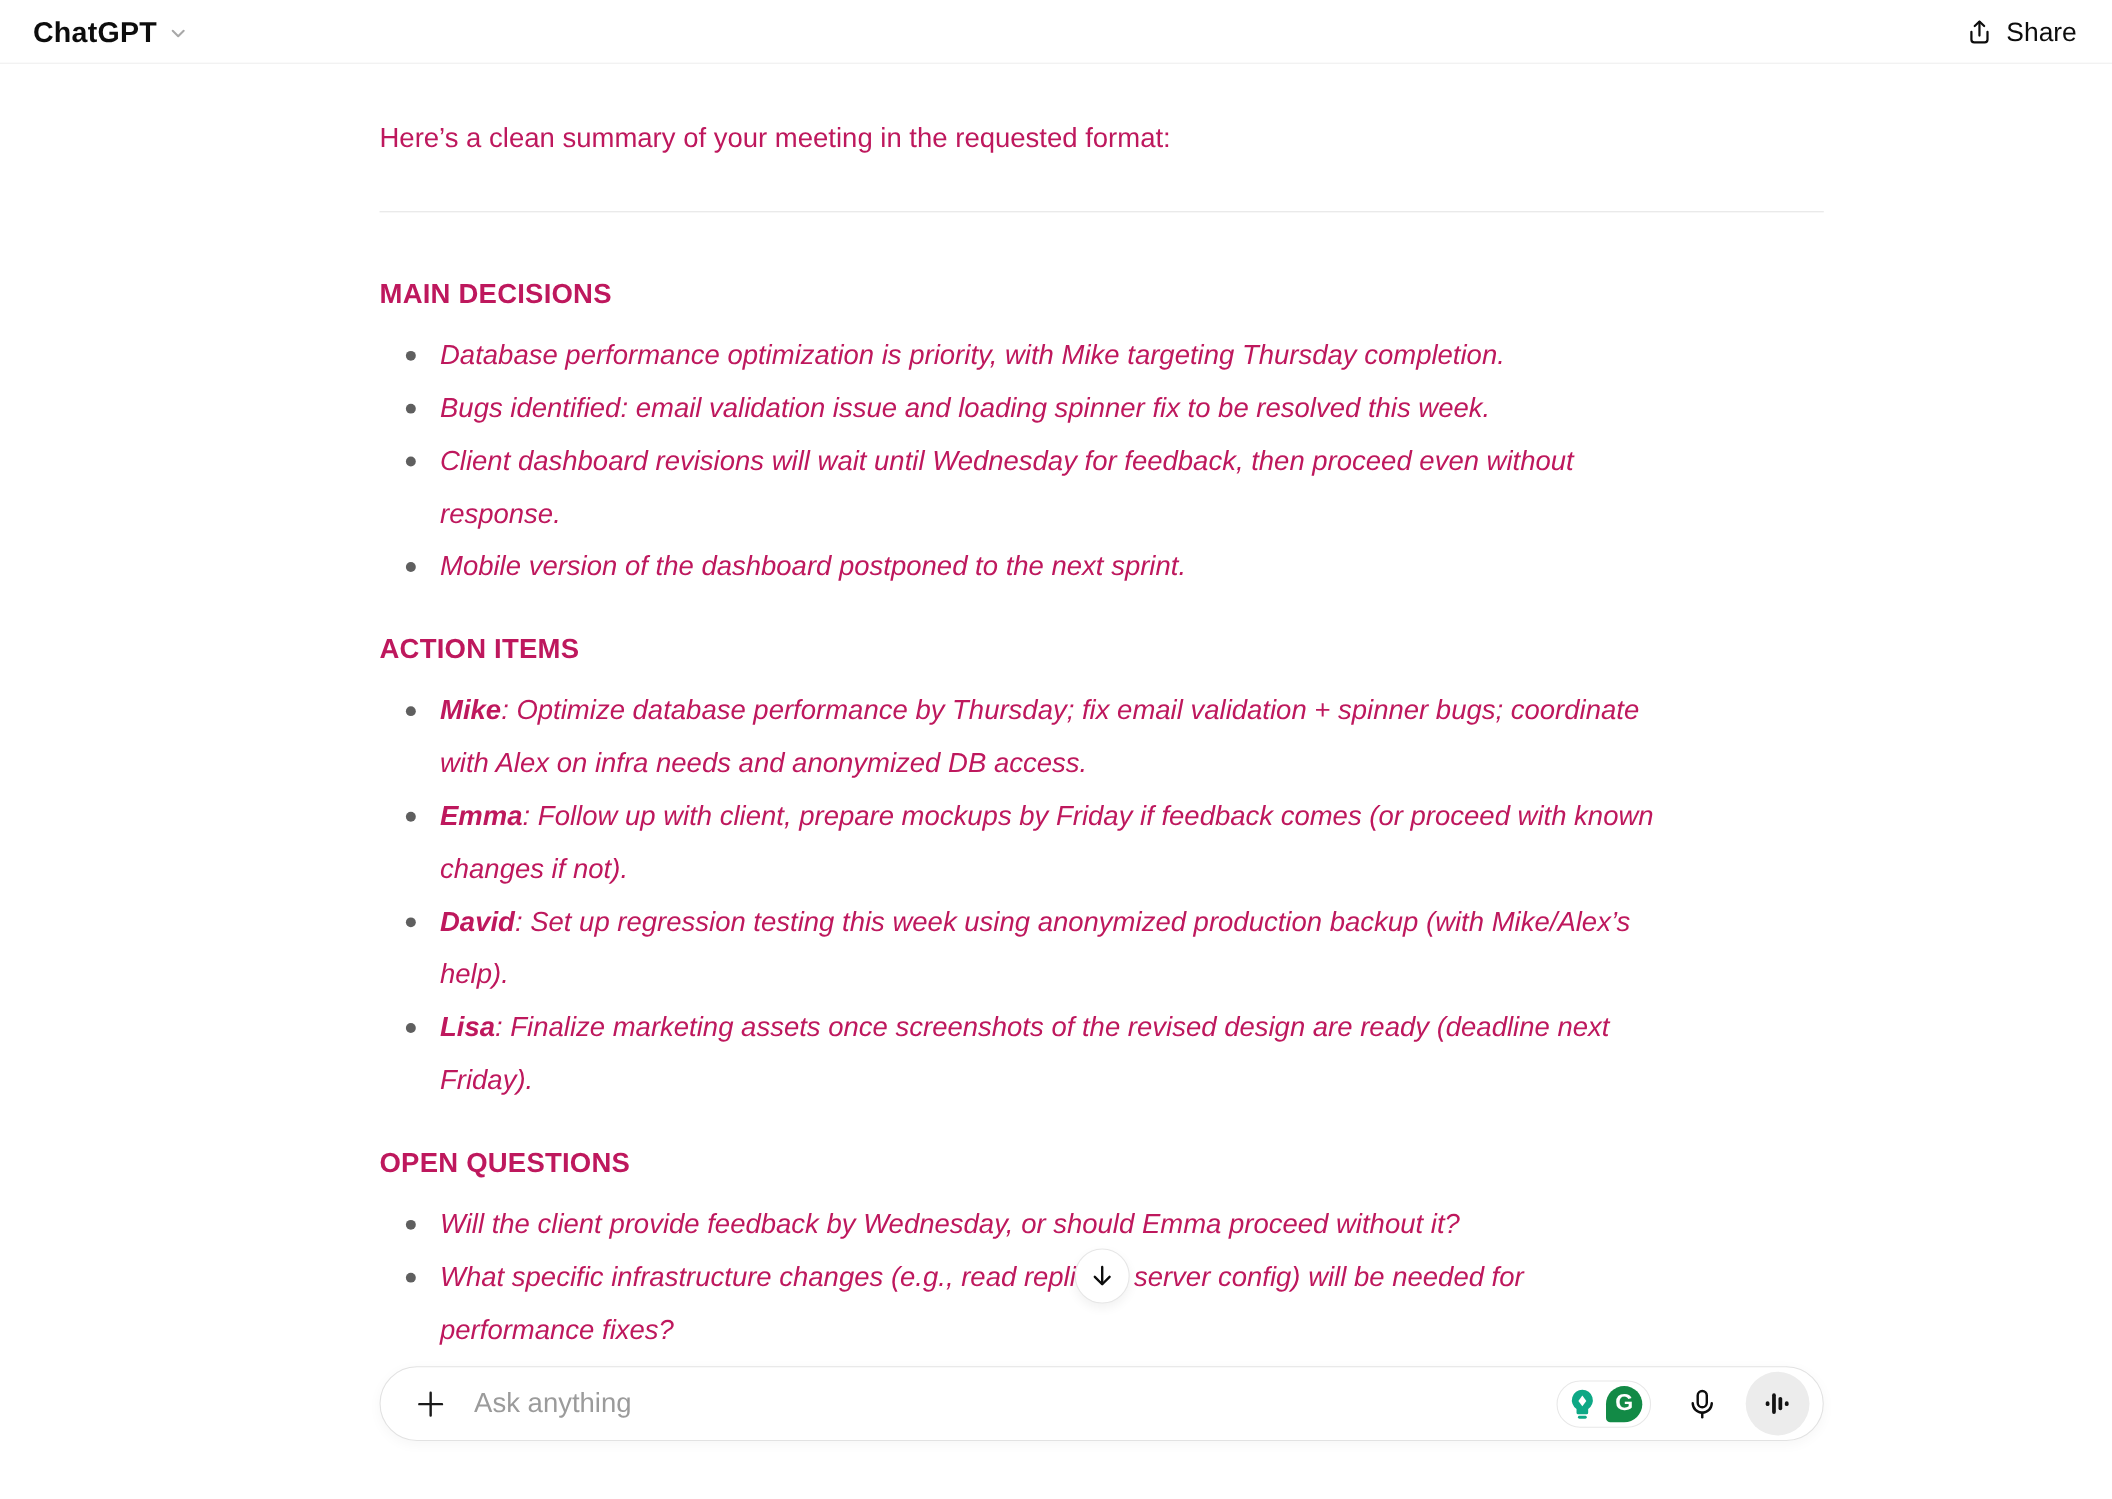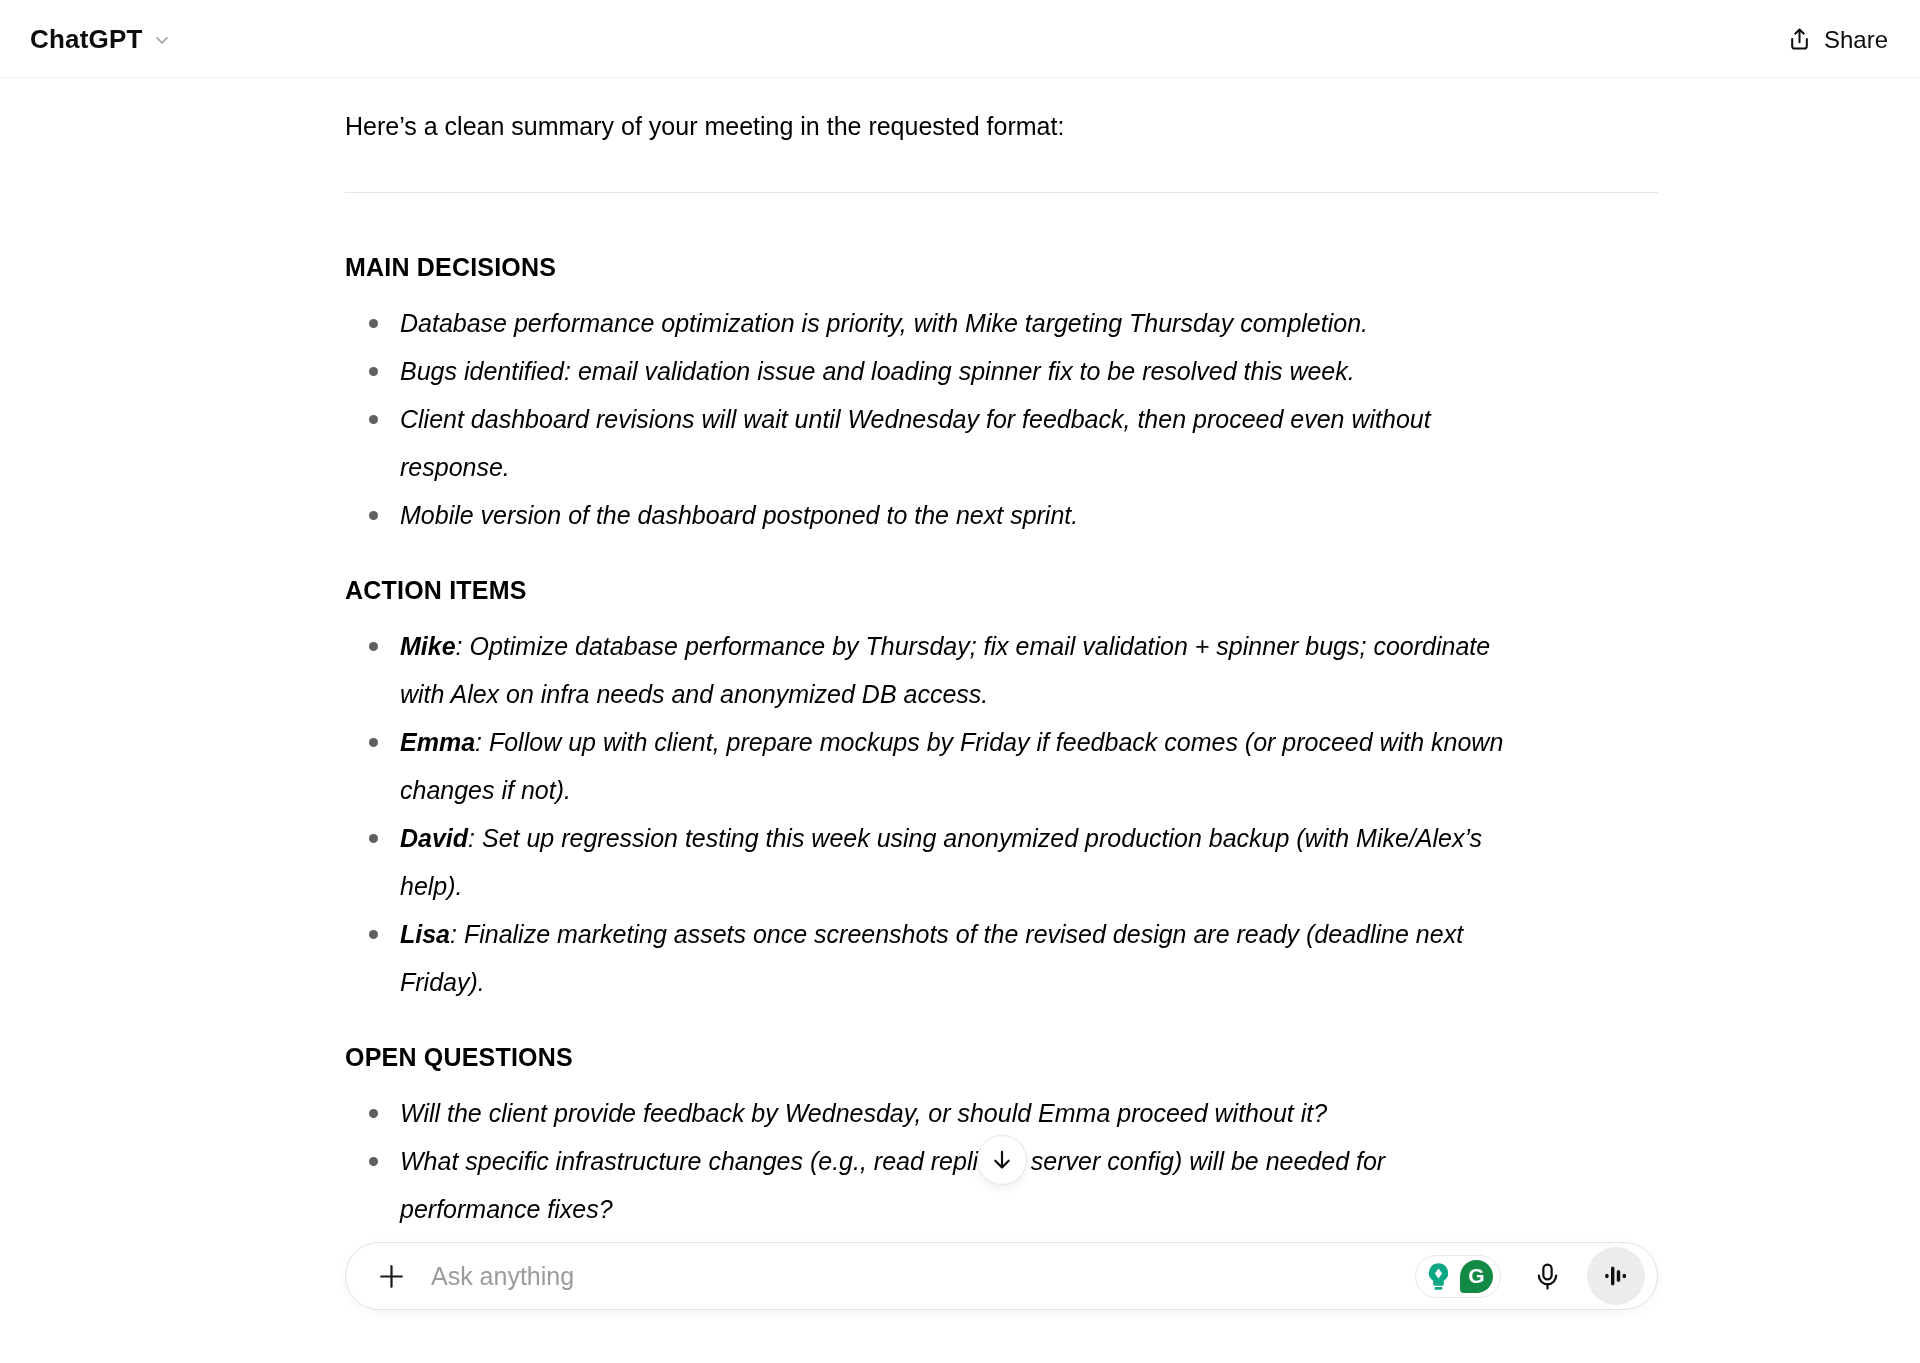--- a/index.html
+++ b/index.html
@@ -9,21 +9,21 @@
     width: 1920px;
     height: 1363px;
     background: #fff;
     overflow: hidden;
     font-family: "Liberation Sans", sans-serif;
     color: #0d0d0d;
   }
 
   
   .header {
-    position: absolute; top: 0; left: 0; right: 0; height: 78px;
+    position: absolute; top: 0; left: 0; right: 0; height: 58px;
     display: flex; justify-content: space-between;
     padding: 2px 30px 0 30px;
     background: #fff;
     border-bottom: 1px solid #efefef;
     z-index: 10;
   }
   .model-switcher {
     display: flex; align-items: center; gap: 9px; cursor: pointer;
   }
   .app-title { font-size: 26px; font-weight: 600; letter-spacing: 0.2px; }
@@ -33,21 +33,21 @@
     background: none; border: none; padding: 6px 2px;
     font-family: inherit; color: #0d0d0d;
   }
   .share-btn svg { width: 27px; height: 27px; stroke: #0d0d0d; }
   .share-label { font-size: 24px; font-weight: 500; }
 
   
   .message {
     position: absolute; top: 78px; left: 345px; width: 1313px;
     display: flex; flex-direction: column;
-    font-size: 25px; line-height: 48px; color: #000000;
+    font-size: 25px; line-height: 48px; color: #be185d;
   }
   .intro { margin: 24px 0 0; }
   .rule {
     border: none; border-top: 1px solid #e5e5e5;
     margin: 42px 0 23px; width: 100%;
   }
   .message h3 {
     font-size: 25px; font-weight: 700; line-height: 48px;
     margin: 27px 0 8px; letter-spacing: 0.2px;
   }

